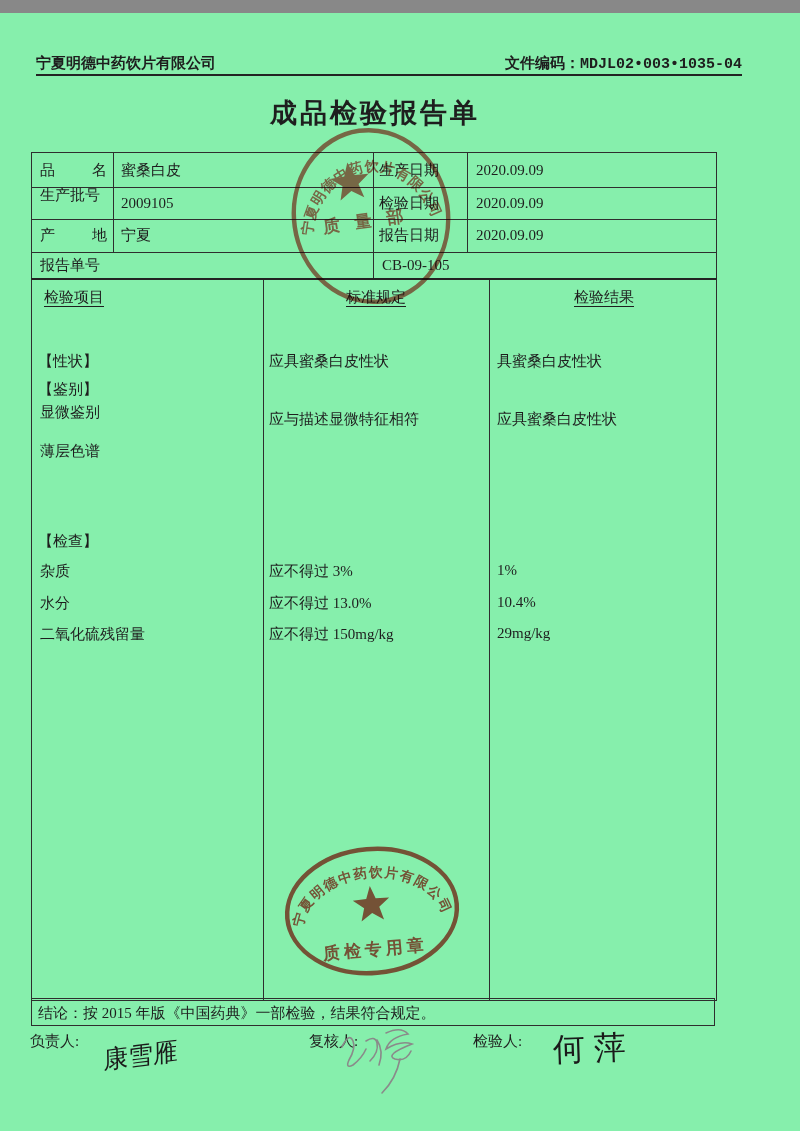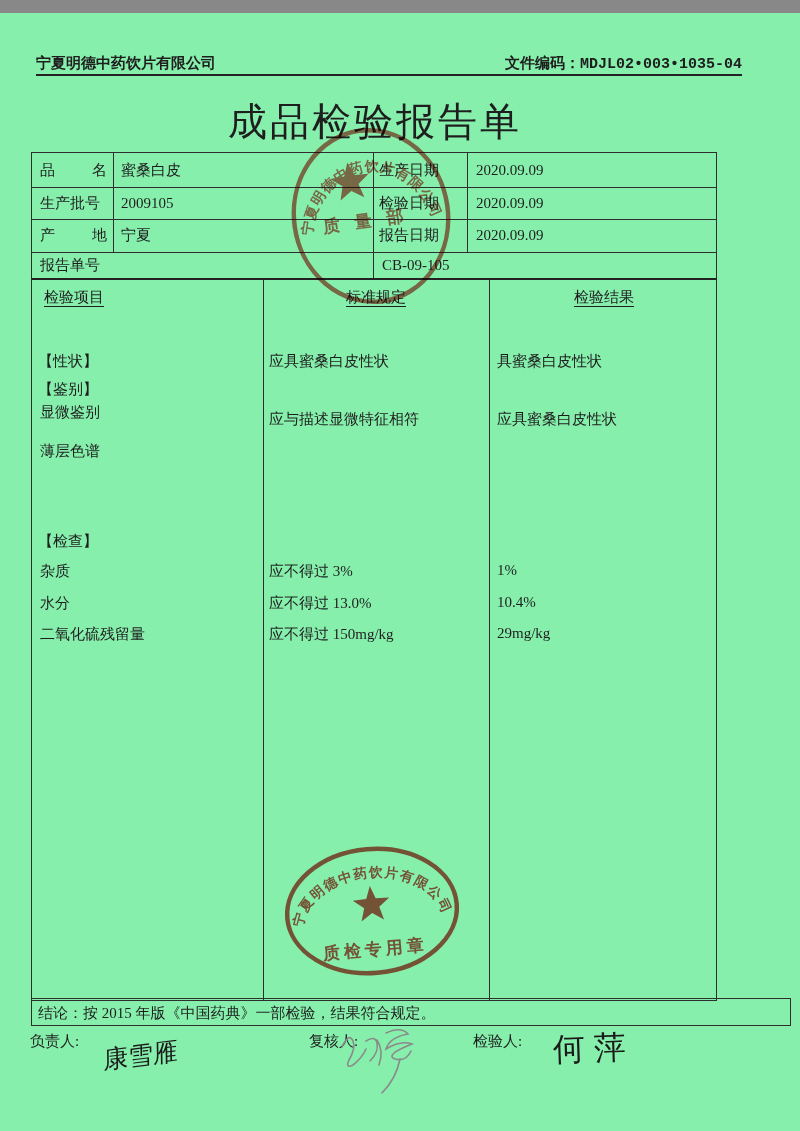--- a/index.html
+++ b/index.html
@@ -7,36 +7,36 @@
     position:relative;width:800px;height:1131px;background:#86efac;
     font-family:"Liberation Serif","DejaVu Serif",serif;
     color:#1e1e1e;font-size:15px;overflow:hidden;margin:13px auto;
   }
   
   .hdr{position:absolute;left:36px;top:41px;width:706px;display:flex;justify-content:space-between;align-items:baseline;}
   .hdr .co{font-weight:bold;font-size:15px;}
   .hdr .code{font-weight:bold;font-size:15px;font-family:Liberation Mono, monospace;}
   .hdr-rule{position:absolute;left:36px;top:61px;width:706px;height:2px;background:#232323;}
   .title{position:absolute;left:0;top:82px;width:750px;text-align:center;
-         font-size:39px;font-weight:normal;letter-spacing:3px;}
+         font-size:27px;font-weight:bold;letter-spacing:3px;}
   
   .tbl{position:absolute;left:31px;top:139px;width:684px;height:126px;border:1px solid #2e2e2e;}
   .hline{position:absolute;left:0;width:100%;height:1px;background:#2e2e2e;}
   .vline{position:absolute;top:0;width:1px;background:#2e2e2e;}
   .cell{position:absolute;white-space:nowrap;}
   .spread{display:inline-flex;justify-content:space-between;width:67px;}
   
   .insp{position:absolute;left:31px;top:265px;width:684px;height:720px;
         border:1px solid #2e2e2e;border-top:2px solid #232323;}
   .insp .col-div{position:absolute;top:0;bottom:0;width:1px;background:#2e2e2e;}
   .insp .chead{position:absolute;top:8px;text-decoration:underline;text-underline-offset:4px;white-space:nowrap;}
   .line{position:absolute;white-space:nowrap;}
   .para{position:absolute;line-height:32px;text-align:justify;}
   
-  .concl{position:absolute;left:31px;top:985px;width:760px;height:28px;border:1px solid #2e2e2e;
+  .concl{position:absolute;left:31px;top:985px;width:684px;height:28px;border:1px solid #2e2e2e;
          line-height:28px;padding-left:6px;box-sizing:border-box;white-space:nowrap;}
   .sig-label{position:absolute;top:1019px;white-space:nowrap;}
   .sig-name{position:absolute;color:#1a1a1a;white-space:nowrap;}
   .sig-1{left:103px;top:1026px;font-size:25px;transform:rotate(-7deg) skewX(-6deg);}
   .sig-3{left:553px;top:1014px;font-size:32px;letter-spacing:9px;transform:rotate(-2deg);}
   .sig-svg{position:absolute;left:328px;top:1012px;}
   
   .stamp{position:absolute;color:#d8453b;mix-blend-mode:multiply;}
   .stamp-top{left:276px;top:98px;opacity:.78;}
   .stamp-bottom{left:272px;top:818px;opacity:.9;}
@@ -65,21 +65,21 @@
     <div class="vline" style="left:435px;height:99px"></div>
 
     <div class="cell" style="left:8px;top:0;line-height:34px"><span class="spread">
           <span>品</span>
           <span>名</span>
         </span></div>
     <div class="cell" style="left:89px;top:0;line-height:34px">蜜桑白皮</div>
     <div class="cell" style="left:347px;top:0;line-height:34px">生产日期</div>
     <div class="cell" style="left:444px;top:0;line-height:34px">2020.09.09</div>
 
-    <div class="cell" style="left:8px;top:34px;line-height:32px">生产批号</div>
+    <div class="cell" style="left:8px;top:26px;line-height:32px">生产批号</div>
     <div class="cell" style="left:89px;top:34px;line-height:32px">2009105</div>
     <div class="cell" style="left:347px;top:34px;line-height:32px">检验日期</div>
     <div class="cell" style="left:444px;top:34px;line-height:32px">2020.09.09</div>
 
     <div class="cell" style="left:8px;top:66px;line-height:33px"><span class="spread">
           <span>产</span>
           <span>地</span>
         </span></div>
     <div class="cell" style="left:89px;top:66px;line-height:33px">宁夏</div>
     <div class="cell" style="left:347px;top:66px;line-height:33px">报告日期</div>

